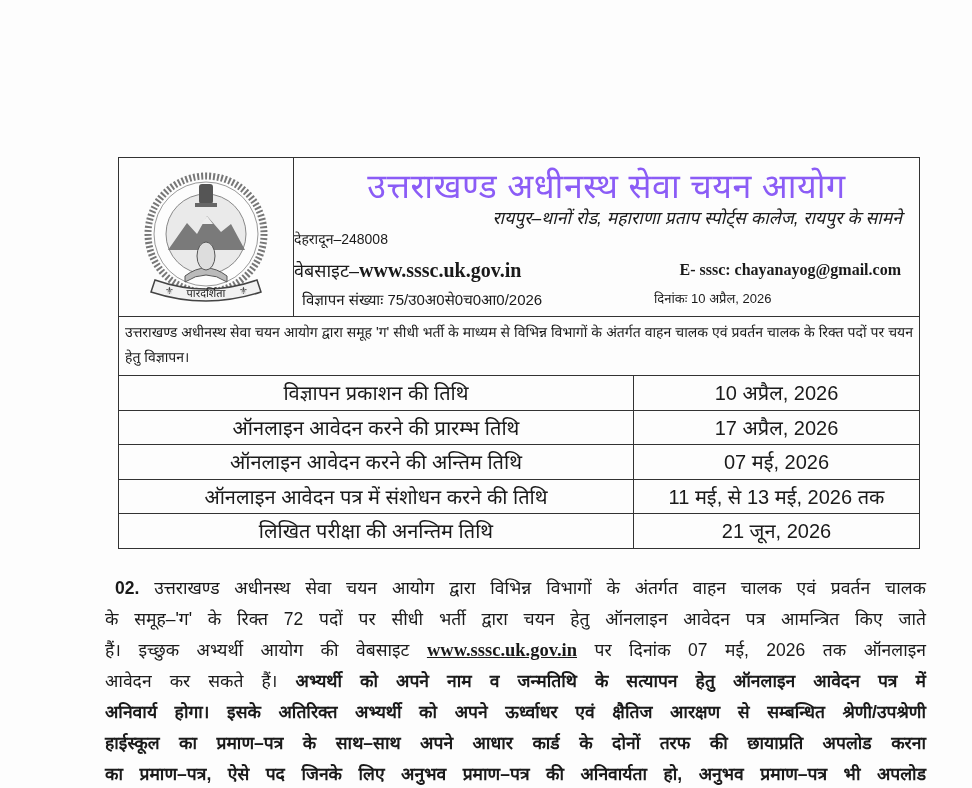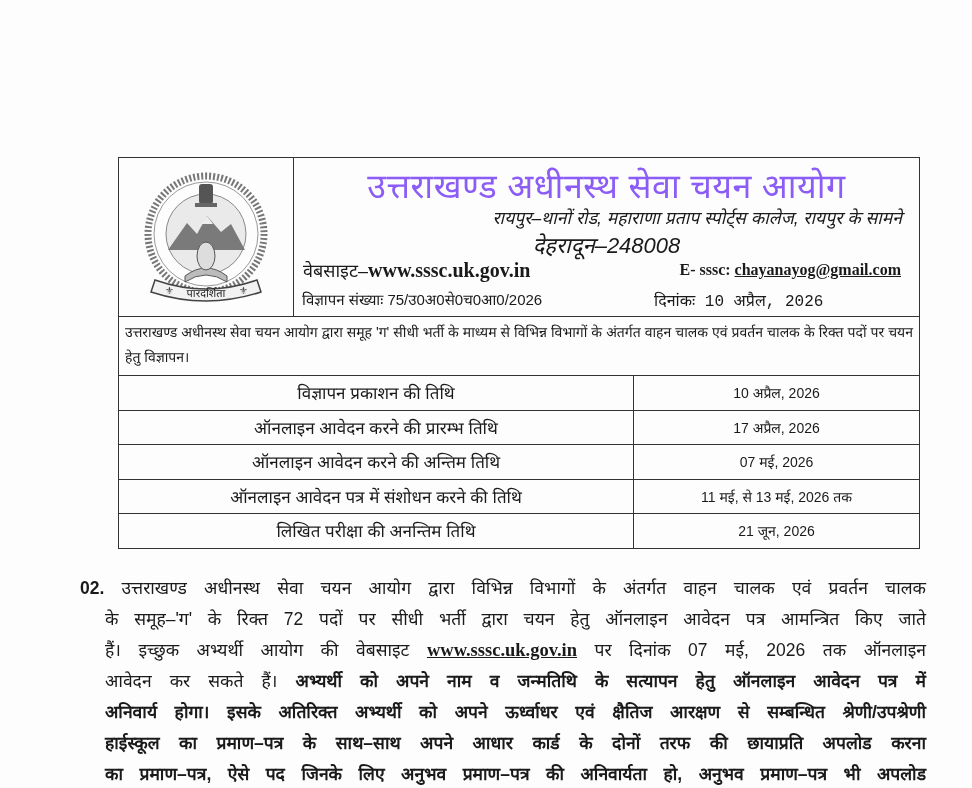--- a/index.html
+++ b/index.html
@@ -10,50 +10,50 @@
   
   .hdr { position:absolute; left:118px; top:157px; width:802px; height:160px;
          border:1.5px solid #333; box-sizing:border-box; }
   .logo-cell { position:absolute; left:0; top:0; width:175px; height:100%;
                border-right:1.5px solid #333; box-sizing:border-box; }
   .logo { position:absolute; left:16px; top:10px; width:142px; height:142px; }
   .title-cell { position:absolute; left:175px; top:0; right:0; height:100%; }
   .org-title { position:absolute; left:0; right:0; top:4px; text-align:center;
                font-size:34px; font-weight:normal; letter-spacing:0.5px; color:#8b5cf6; }
   .addr1 { position:absolute; left:0; right:17px; top:47px; text-align:right; font-size:17.5px;font-style:italic; }
-  .addr2 { position:absolute; left:0; right:0; top:71px; text-align:center; font-size:22px;font-style:italic; }
-  .web { position:absolute; left:9px; top:100px; font-size:18px; }
+  .addr2 { position:absolute; left:0; right:0; top:71px; font-size:14px; }
+  .web { position:absolute; left:0; top:100px; font-size:18px; }
   .web .url { font-family: "Liberation Serif", serif; font-weight:bold; font-size:20px; }
   .mail { position:absolute; right:18px; top:103px; font-family:"Liberation Serif", serif;
           font-weight:bold; font-size:16px; }
-  .mail .addr { text-decoration:underline; }
+  .mail .addr { }
   .advno { position:absolute; left:8px; top:131px; font-size:15px; }
-  .advdate { position:absolute; left:360px; top:131px; font-size:16px;font-family:Liberation Mono, monospace; }
+  .advdate { position:absolute; left:360px; top:131px; font-size:13px; }
 
   
   .intro { position:absolute; left:118px; top:316px; width:802px; height:60px;
            border:1.5px solid #333; border-top:none; box-sizing:border-box;
            padding:4px 6px 0 6px; font-size:14px; line-height:25px; text-align:justify;
            text-align-last:left; }
 
   
   .dates { position:absolute; left:118px; top:375px; width:802px; border-collapse:collapse; }
   .dates td { border:1.5px solid #333; height:34.5px; padding:0; text-align:center;
               font-size:17px; box-sizing:border-box; }
-  .dates td.lbl { width:515px; font-size:17px; }
-  .dates td.val { font-size:14px; }
+  .dates td.lbl { width:515px; font-size:20px; }
+  .dates td.val { font-size:20px; }
 
   
   .para { position:absolute; left:80px; top:573px; width:846px; font-size:17.5px;
           line-height:31px; text-align:justify; }
   .line { display:block; height:31px; white-space:nowrap; text-align:justify;
           text-align-last:justify; }
   .line.first { padding-left:0; }
   .line.indent { padding-left:25px; }
-  .num { font-weight:bold; }
+  .num { font-weight:bold;margin-left:35px; }
   .b { font-weight:bold; }
   .u { font-family:"Liberation Serif", serif; font-weight:bold; text-decoration:underline; font-size:18.5px; }
 </style>
 </head>
 <body>
 
 <div class="page">
 
   <div class="hdr">
     <div class="logo-cell">

